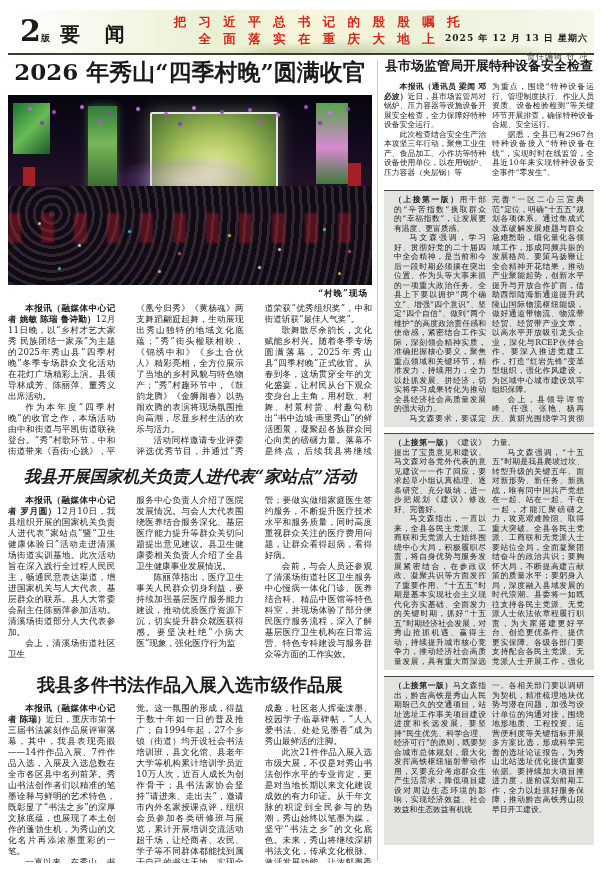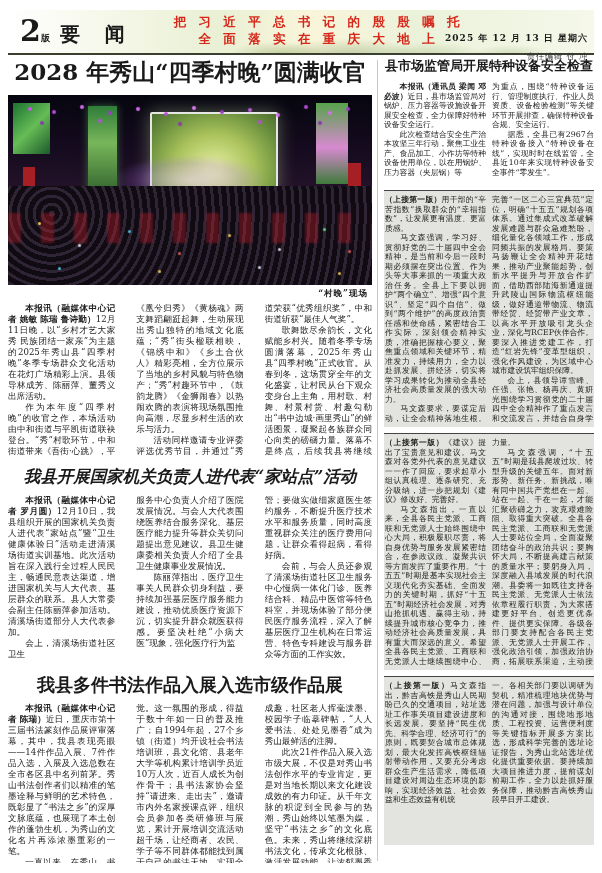--- a/index.html
+++ b/index.html
@@ -82,21 +82,21 @@
   .cols-gala { height:154px; margin-bottom:2px; }
   .h2 { margin:9px 0 7px 0; text-align:center; font-size:16.5px; font-weight:900; white-space:nowrap;font-style:italic; }
   .cols-npc { height:170px; }
   .h3 { margin:8px 0 6px 0; text-align:center; font-size:18px; font-weight:900; white-space:nowrap; }
   .cols-callig { height:160px; }
   
   .right { position:absolute; left:384px; top:57px; width:210px; }
   .hr-title { margin:0 0 7px 0; text-align:center; font-size:13px; font-weight:900; white-space:nowrap; }
   .right .np-body { font-size:7.8px; line-height:9.5px; }
   .cols-eq { height:102px; gap:6px; margin-bottom:5px; }
-  .jump { background:#e3e3df; border-top:1px solid #444; margin-top:6px; padding:4px 1px; }
+  .jump { background:#e3e3df; border-top:1px solid #444; margin-top:6px; padding:4px 10px; }
   .jcols { display:flex; gap:6px; overflow:hidden; }
   .j1 .jcols { height:228px; }
   .j2 .jcols { height:228px; }
   .j3 .jcols { height:160px; }
   .jump-lead { font-weight:700; }
 </style>
 </head>
 <body>
 
 <div class="page">
@@ -112,21 +112,21 @@
     <div class="dateblock">
       <div class="date-line">2025 年 12 月 13 日 星期六</div>
       <div class="editor-line">责任编辑  付 冲</div>
     </div>
   </div>
 
   <div class="vrule"></div>
 
   <div class="left">
 
-    <div class="h1">2028 年秀山“四季村晚”圆满收官</div>
+    <div class="h1">2026 年秀山“四季村晚”圆满收官</div>
 
     <div class="photo">
       <div class="ph-sign-tl"></div>
       <div class="ph-screen-left"></div>
       <div class="ph-screen-main"></div>
       <div class="ph-screen-right"></div>
       <div class="ph-glow"></div>
       <div class="ph-dots"></div>
       <div class="ph-banner-left"></div>
       <div class="ph-banner-right"></div>

